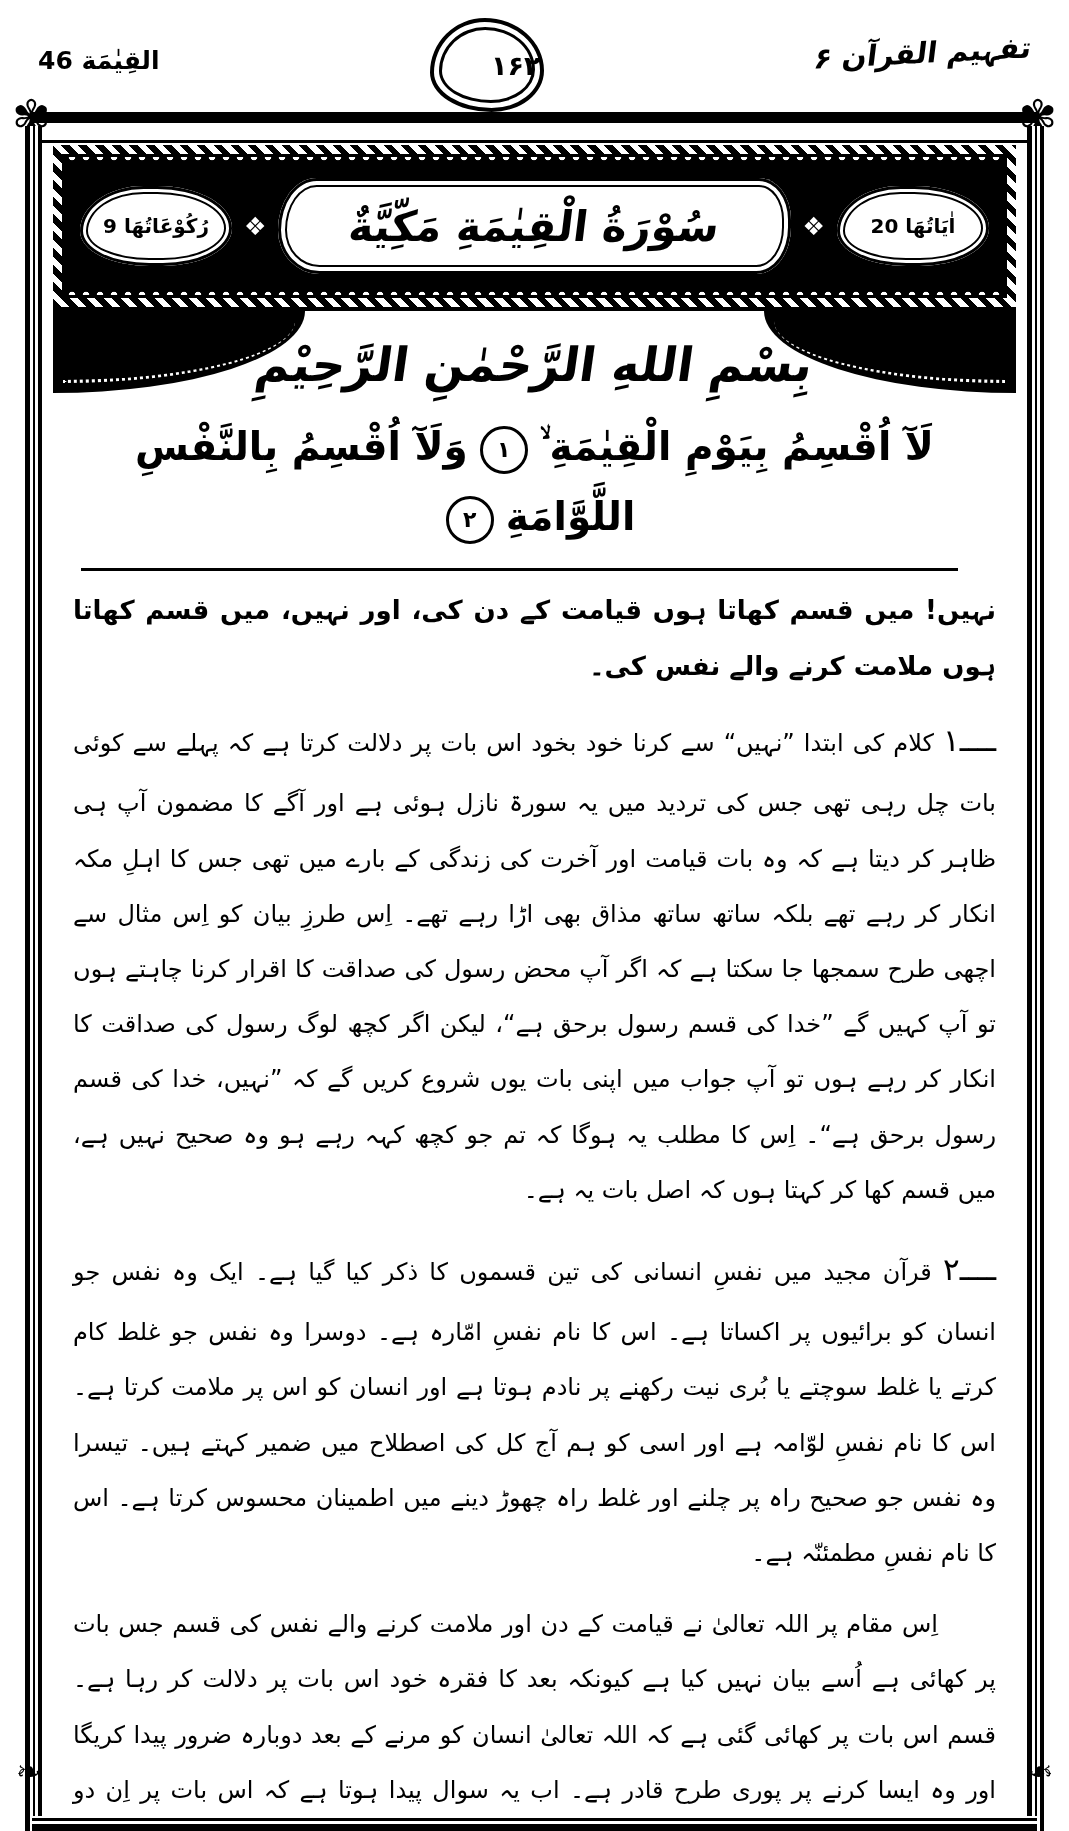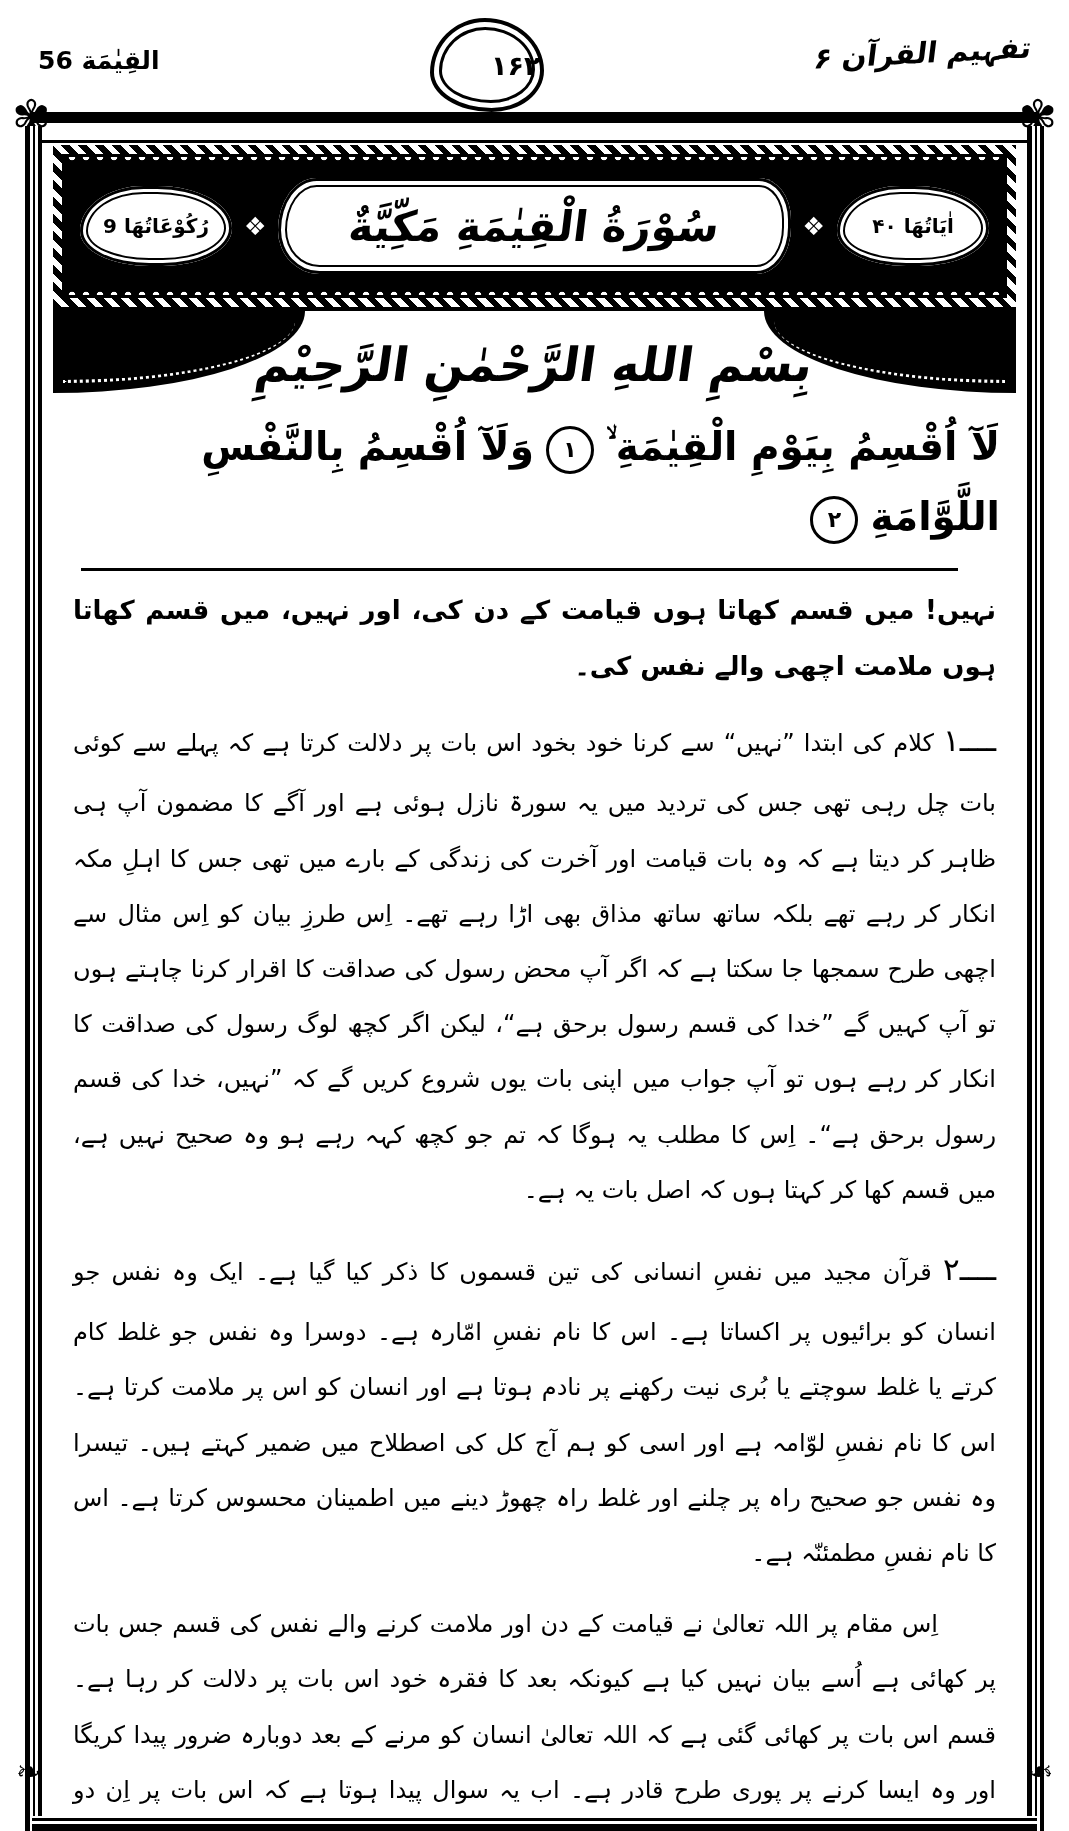--- a/index.html
+++ b/index.html
@@ -85,21 +85,21 @@
   .spandrel { position:absolute; top:0; width:252px; height:82px; background:#000; }
   .spandrel.sl { left:0;  border-bottom-right-radius:100% 100%; }
   .spandrel.sr { right:0; border-bottom-left-radius:100% 100%; }
   .spandrel::after {
     content:""; position:absolute; inset:10px; border-radius:inherit;
     border-bottom:3px dotted #fff;
   }
   .bismillah { display:inline-block; font-size:47px; font-weight:bold; transform:skewX(-8deg); }
 
   
-  .verse { margin:16px 22px 0; direction:rtl; text-align:right; font-size:39px; font-weight:bold; line-height:1.8; }
+  .verse { margin:16px 22px 0; direction:rtl; text-align:center; font-size:39px; font-weight:bold; line-height:1.8; }
   .vnum {
     display:inline-flex; align-items:center; justify-content:center;
     width:42px; height:42px; border:3px solid #000; border-radius:50%;
     font-size:22px; vertical-align:middle; margin:0 12px; font-weight:bold;
   }
 
   .divider { height:3px; background:#000; margin:16px 64px 12px 34px; }
 
   .translation {
     margin:0 26px; direction:rtl; text-align:justify;
@@ -115,38 +115,38 @@
 </head>
 <body>
 
 <div class="page">
 
   <div class="top-header">
     <div class="hdr-right">تفہيم القرآن ۶</div>
     <div class="badge">
       <span class="badge-num">۱۶۲</span>
     </div>
-    <div class="hdr-left">القِيٰمَة 56</div>
+    <div class="hdr-left">القِيٰمَة 46</div>
   </div>
 
   <div class="frame">
     <div class="frame-top"></div>
     <span class="rosette rl">✾</span>
     <span class="rosette rr">✾</span>
     <div class="pillar pillar-left"></div>
     <div class="pillar pillar-right"></div>
     <span class="pillar-foot pf-l">❧</span>
     <span class="pillar-foot pf-r">❧</span>
     <div class="frame-bottom"></div>
 
     <div class="content">
 
       <div class="banner-outer">
         <div class="banner">
-          <div class="medallion">اٰيَاتُهَا ۴۰</div>
+          <div class="medallion">اٰيَاتُهَا 20</div>
           <span class="diamond">❖</span>
           <div class="cartouche">
             <span class="cartouche-text">سُوْرَةُ الْقِيٰمَةِ مَكِّيَّةٌ</span>
           </div>
           <span class="diamond">❖</span>
           <div class="medallion">رُکُوْعَاتُهَا 9</div>
         </div>
       </div>
 
       <div class="bismillah-row">
@@ -154,21 +154,21 @@
         <div class="spandrel sr"></div>
         <span class="bismillah">بِسْمِ اللهِ الرَّحْمٰنِ الرَّحِيْمِ</span>
       </div>
 
       <div class="verse">
         <span>لَآ اُقْسِمُ بِيَوْمِ الْقِيٰمَةِ ۙ</span><span class="vnum">۱</span><span>وَلَآ اُقْسِمُ بِالنَّفْسِ اللَّوَّامَةِ</span><span class="vnum">۲</span>
       </div>
 
       <div class="divider"></div>
 
-      <div class="translation">نہیں! میں قسم کھاتا ہوں قیامت کے دن کی، اور نہیں، میں قسم کھاتا ہوں ملامت اچھی والے نفس کی۔</div>
+      <div class="translation">نہیں! میں قسم کھاتا ہوں قیامت کے دن کی، اور نہیں، میں قسم کھاتا ہوں ملامت کرنے والے نفس کی۔</div>
 
       <div class="commentary">
         <p><span class="pmark">ــــ۱</span> <span>کلام کی ابتدا ”نہیں“ سے کرنا خود بخود اس بات پر دلالت کرتا ہے کہ پہلے سے کوئی بات چل رہی تھی جس کی تردید میں یہ سورۃ نازل ہوئی ہے اور آگے کا مضمون آپ ہی ظاہر کر دیتا ہے کہ وہ بات قیامت اور آخرت کی زندگی کے بارے میں تھی جس کا اہلِ مکہ انکار کر رہے تھے بلکہ ساتھ ساتھ مذاق بھی اڑا رہے تھے۔ اِس طرزِ بیان کو اِس مثال سے اچھی طرح سمجھا جا سکتا ہے کہ اگر آپ محض رسول کی صداقت کا اقرار کرنا چاہتے ہوں تو آپ کہیں گے ”خدا کی قسم رسول برحق ہے“، لیکن اگر کچھ لوگ رسول کی صداقت کا انکار کر رہے ہوں تو آپ جواب میں اپنی بات یوں شروع کریں گے کہ ”نہیں، خدا کی قسم رسول برحق ہے“۔ اِس کا مطلب یہ ہوگا کہ تم جو کچھ کہہ رہے ہو وہ صحیح نہیں ہے، میں قسم کھا کر کہتا ہوں کہ اصل بات یہ ہے۔</span></p>
         <p><span class="pmark">ــــ۲</span> <span>قرآن مجید میں نفسِ انسانی کی تین قسموں کا ذکر کیا گیا ہے۔ ایک وہ نفس جو انسان کو برائیوں پر اکساتا ہے۔ اس کا نام نفسِ امّارہ ہے۔ دوسرا وہ نفس جو غلط کام کرتے یا غلط سوچتے یا بُری نیت رکھنے پر نادم ہوتا ہے اور انسان کو اس پر ملامت کرتا ہے۔ اس کا نام نفسِ لوّامہ ہے اور اسی کو ہم آج کل کی اصطلاح میں ضمیر کہتے ہیں۔ تیسرا وہ نفس جو صحیح راہ پر چلنے اور غلط راہ چھوڑ دینے میں اطمینان محسوس کرتا ہے۔ اس کا نام نفسِ مطمئنّہ ہے۔</span></p>
         <p class="indent">اِس مقام پر اللہ تعالیٰ نے قیامت کے دن اور ملامت کرنے والے نفس کی قسم جس بات پر کھائی ہے اُسے بیان نہیں کیا ہے کیونکہ بعد کا فقرہ خود اس بات پر دلالت کر رہا ہے۔ قسم اس بات پر کھائی گئی ہے کہ اللہ تعالیٰ انسان کو مرنے کے بعد دوبارہ ضرور پیدا کریگا اور وہ ایسا کرنے پر پوری طرح قادر ہے۔ اب یہ سوال پیدا ہوتا ہے کہ اس بات پر اِن دو چیزوں کی قسم کس مناسبت سے کھائی گئی ہے؟</p>
 
       </div>
 
     </div>
   </div>

